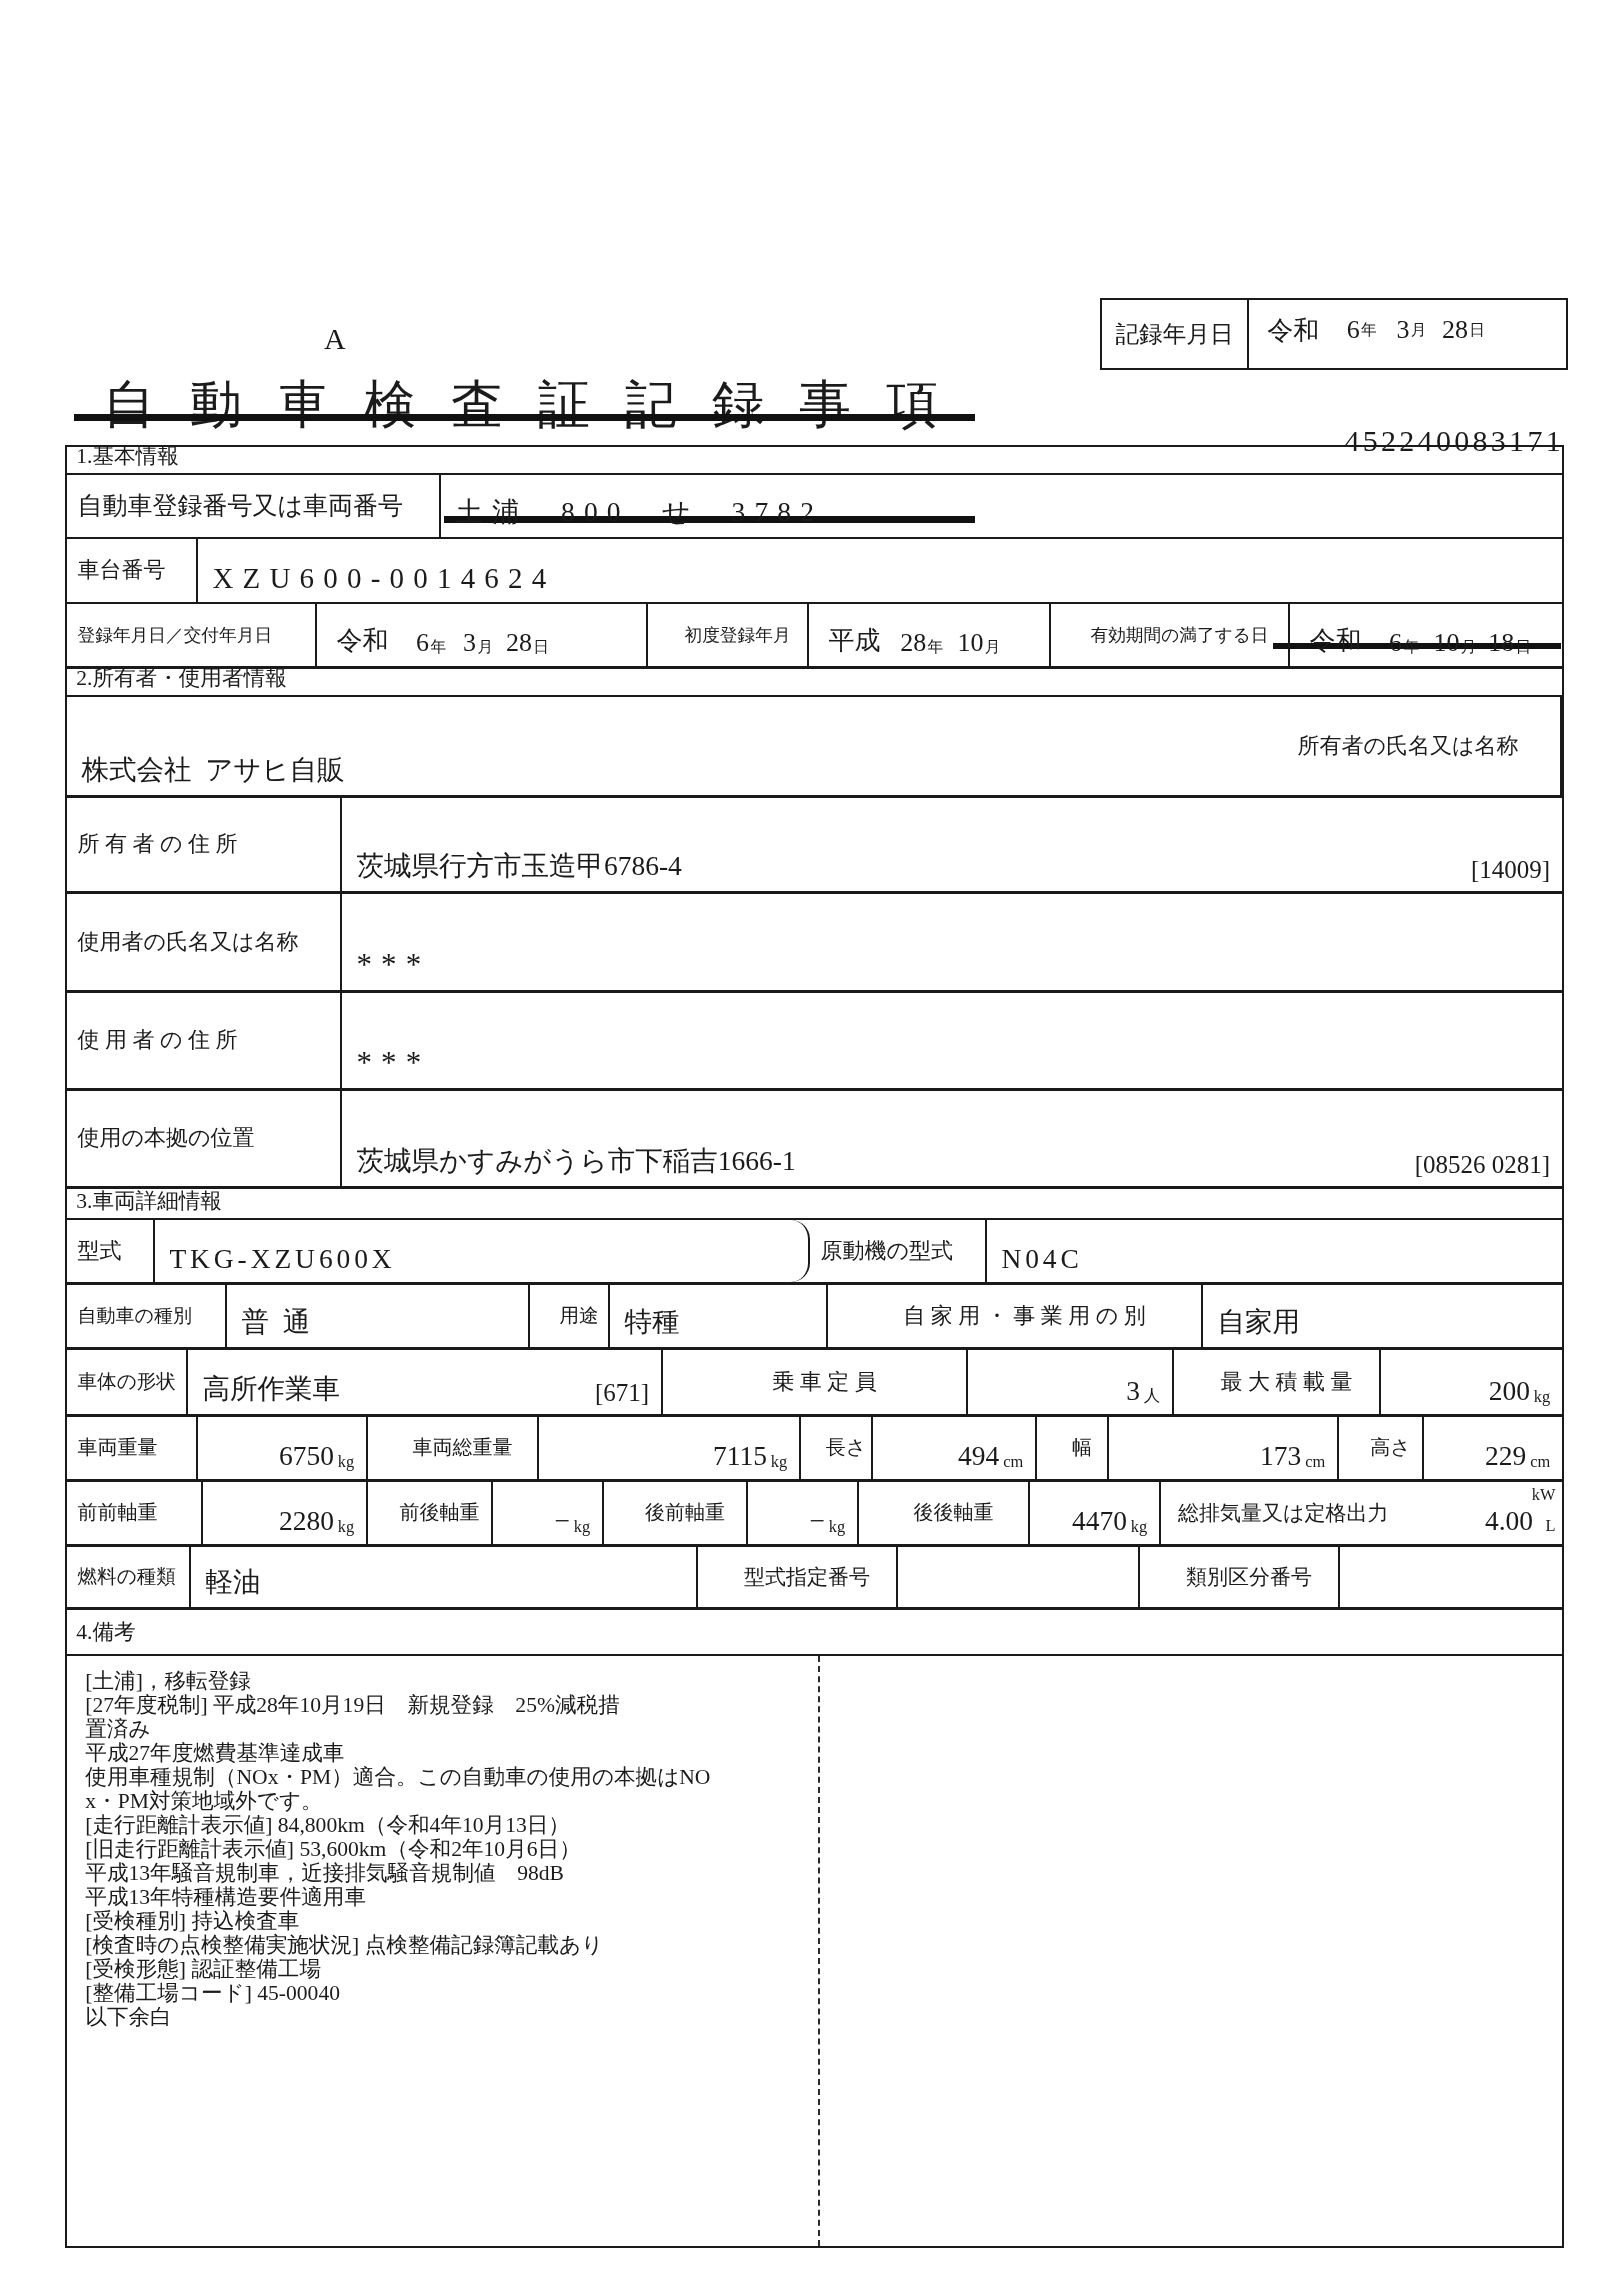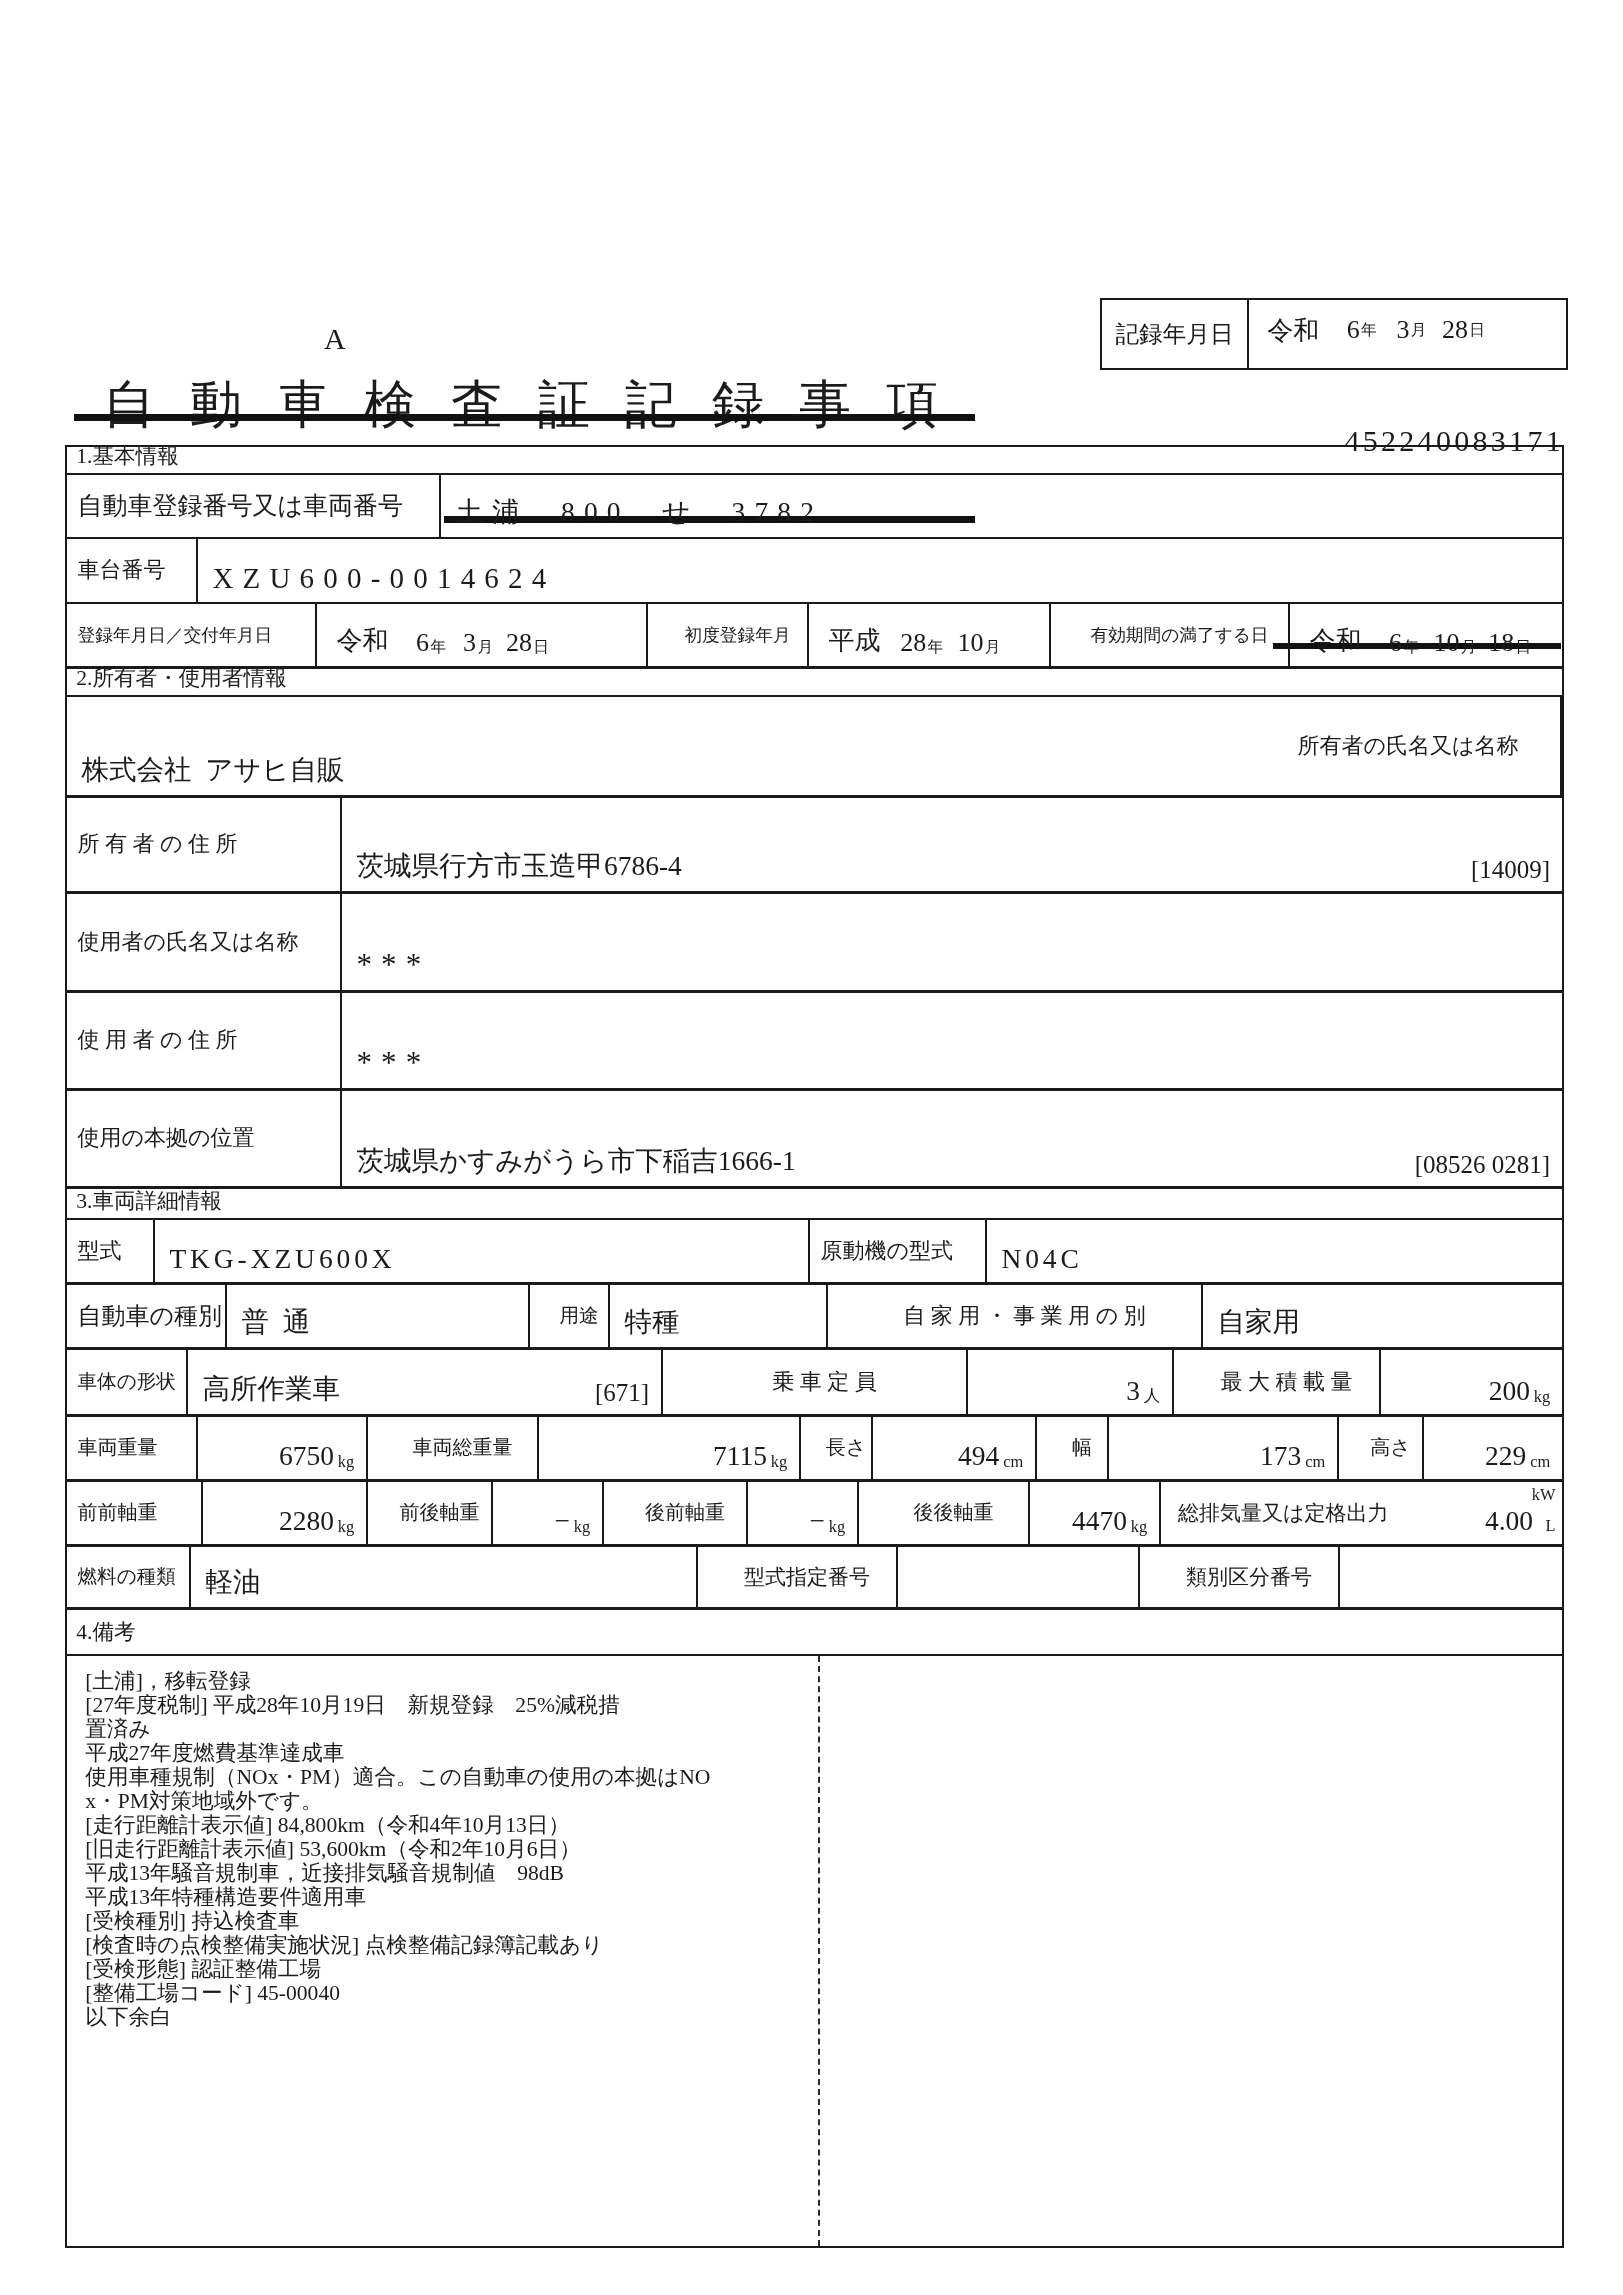--- a/index.html
+++ b/index.html
@@ -33,21 +33,21 @@
   .c.end { border-right:none; flex:1 1 auto; }
   .lab { align-items:center; padding-left:10.5px; font-size:22px; }
   .lab.cen { justify-content:center; padding-left:0;margin-left:20px; }
   .lab.sm { font-size:17.7px; }
   .val { align-items:flex-end; padding:0 11.8px 6.5px 14.4px; font-size:27.5px; white-space:pre; }
   .val.right { justify-content:flex-end; }
   .val.split { justify-content:space-between; }
   .code { font-size:25px; }
   .u { font-size:16.4px; margin-left:3.9px; }
   .sp { letter-spacing:9.2px;margin-top:31px; }
-  .sp2 { letter-spacing:3.9px; }
+  .sp2 { letter-spacing:3.9px;border-radius:19px; }
   .dateval { align-items:flex-end; padding-bottom:7.9px; font-size:26px; white-space:nowrap; }
   .dateval .era { margin-left:19.6px; }
   .dateval .n { margin-left:27.5px; }
   .dateval .du { font-size:15.7px; margin-left:1.3px; }
 
   
   .kw-top { position:absolute; top:3.9px; right:6.5px; font-size:16.4px; }
   .disp-val { position:absolute; bottom:6.5px; right:29px; font-size:27.5px; }
   .liter { position:absolute; bottom:7.9px; right:6.5px; font-size:16.4px; }
 
@@ -166,21 +166,21 @@
 
 
     <div class="row" style="height:65px">
       <div class="c lab" style="width:88px">型式</div>
       <div class="c val sp2" style="width:655px">TKG-XZU600X</div>
       <div class="c lab" style="width:177px">原動機の型式</div>
       <div class="c end val sp2">N04C</div>
     </div>
 
     <div class="row" style="height:65px">
-      <div class="c lab" style="width:160px; font-size:24px">自動車の種別</div>
+      <div class="c lab" style="width:160px; font-size:19px">自動車の種別</div>
       <div class="c val" style="width:303px">普  通</div>
       <div class="c lab cen" style="width:60px; font-size:19.6px">用途</div>
       <div class="c val" style="width:218px">特種</div>
       <div class="c lab cen" style="width:355px">自 家 用 ・ 事 業 用 の 別</div>
       <div class="c end val">自家用</div>
     </div>
 
     <div class="row" style="height:67px">
       <div class="c lab" style="width:121px; font-size:19.6px">車体の形状</div>
       <div class="c val split" style="width:475px">

